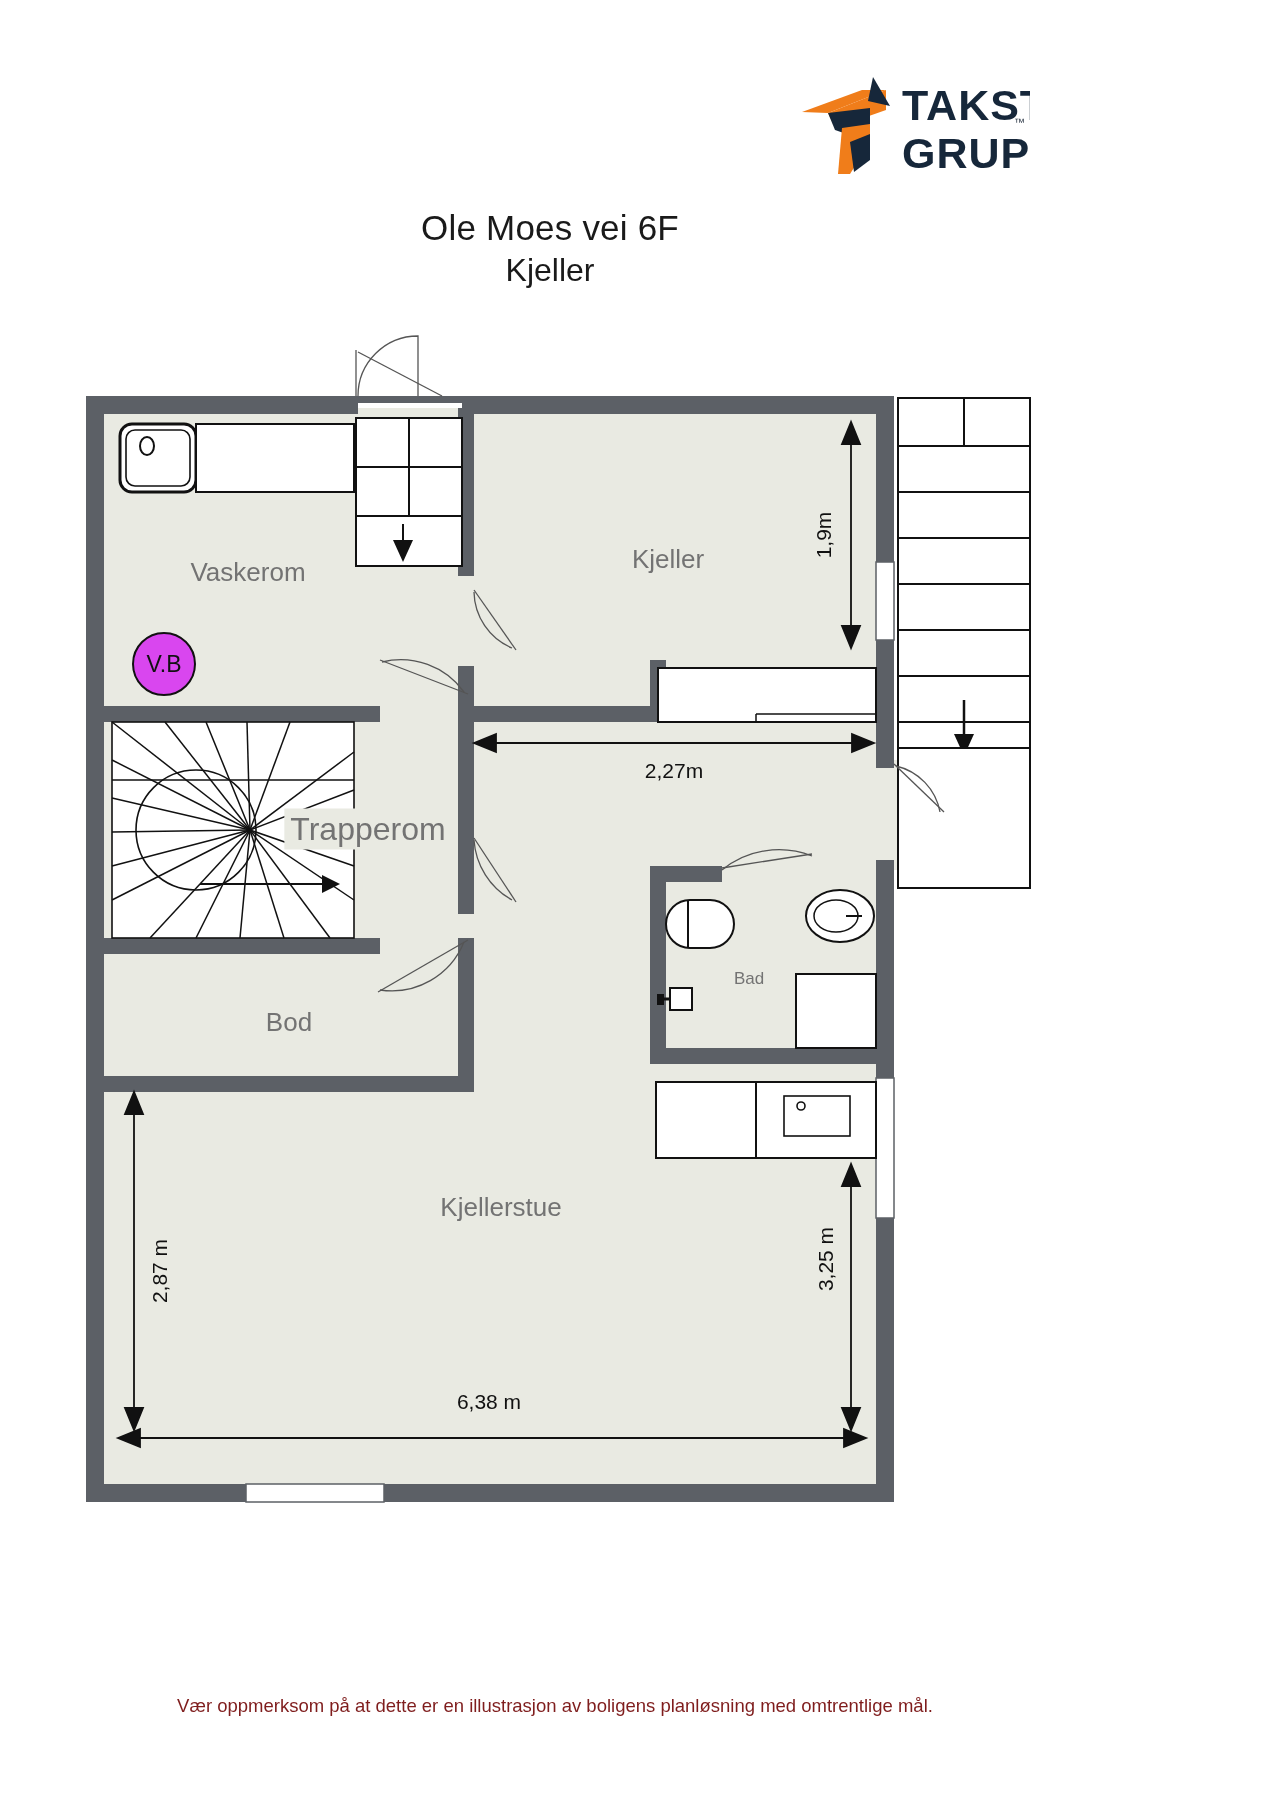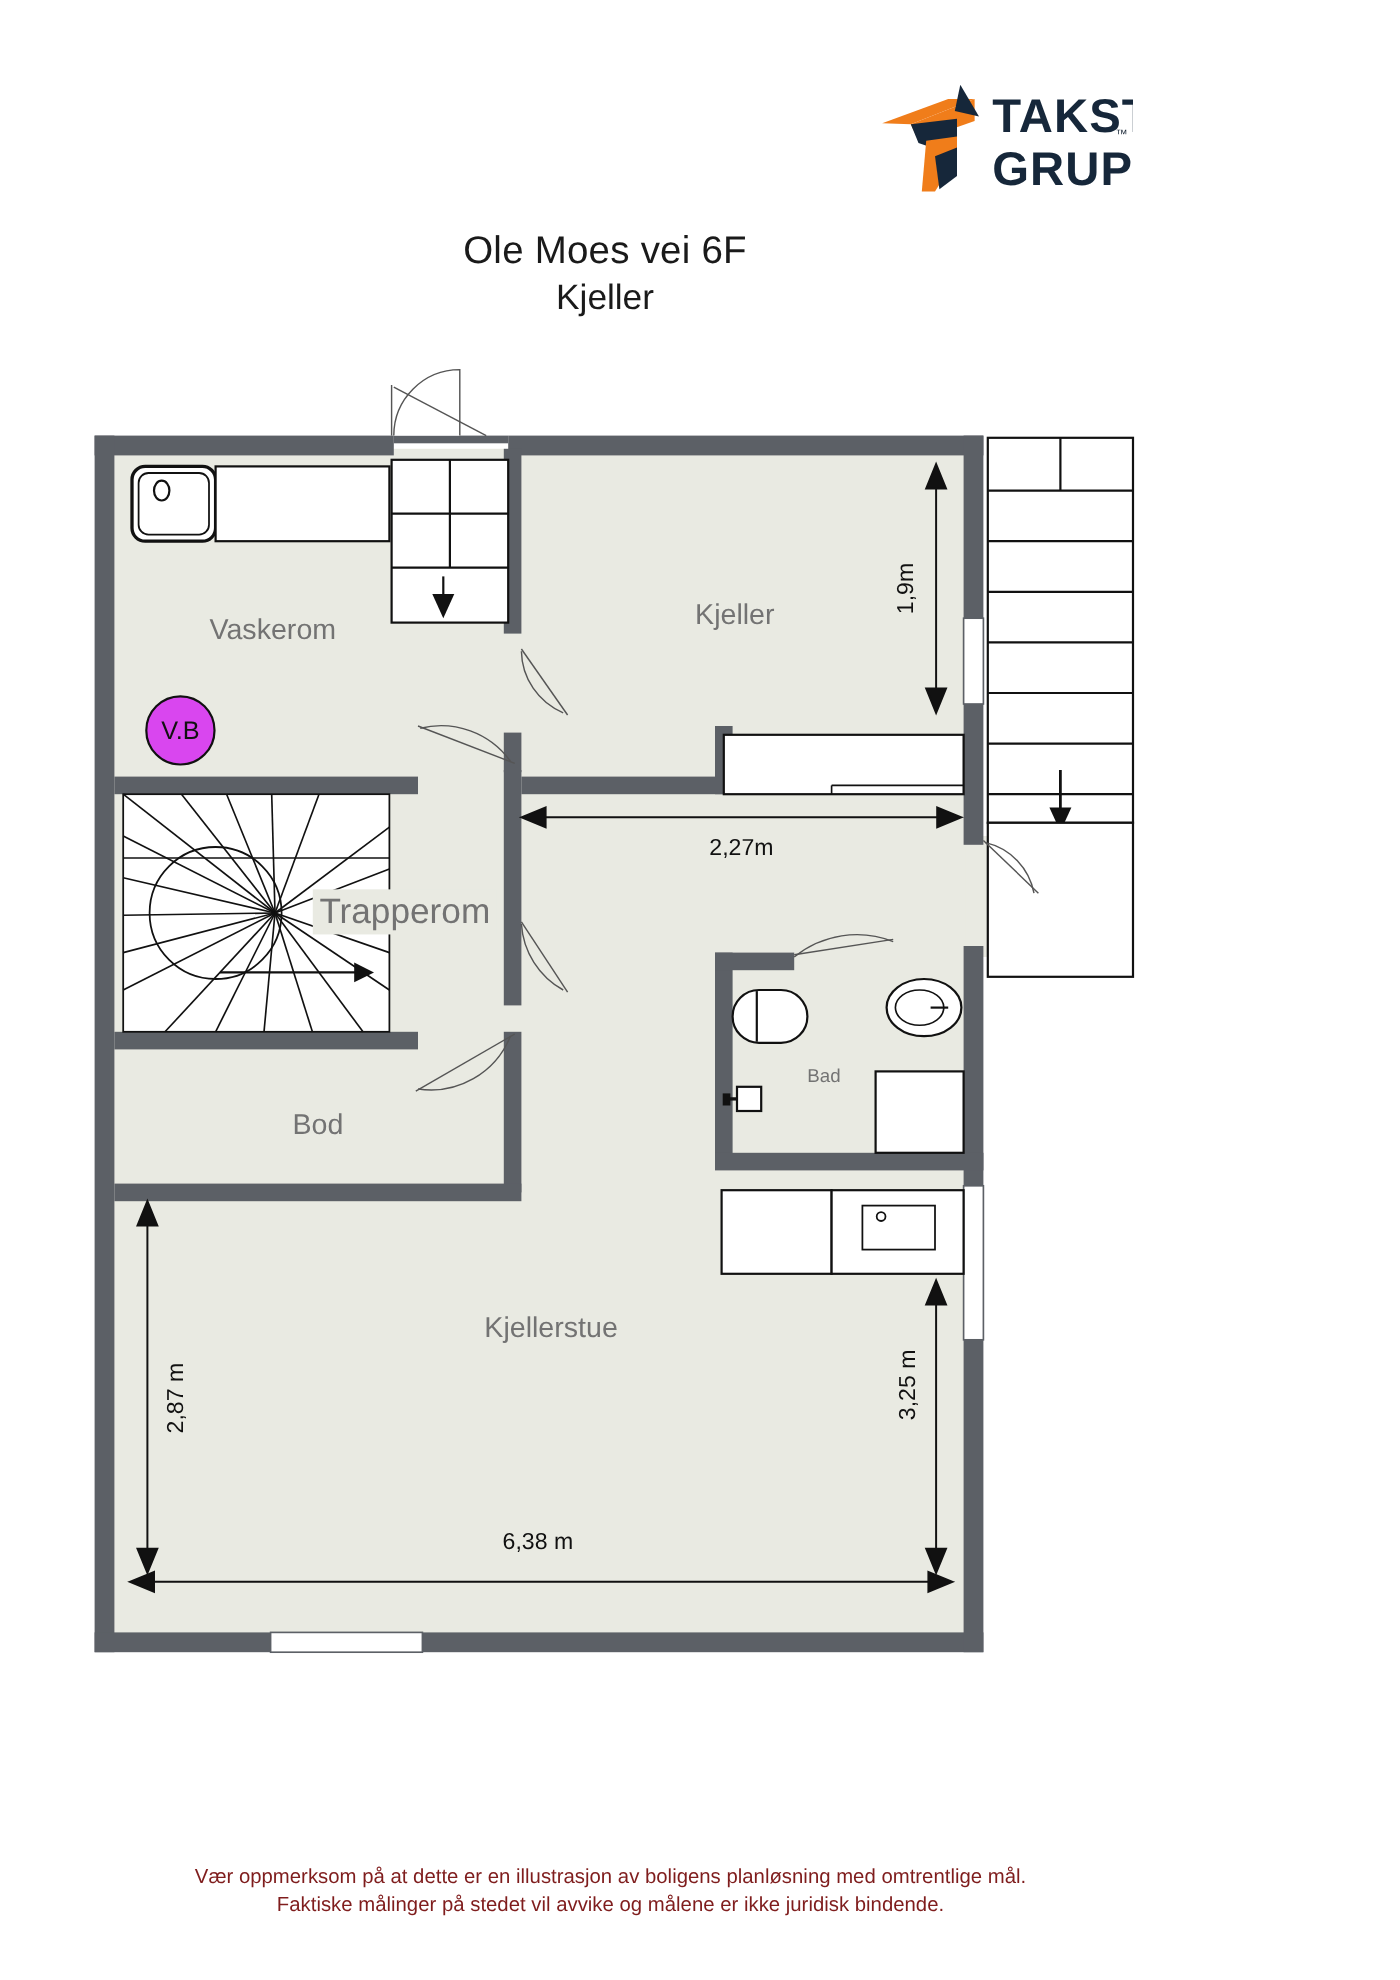--- a/index.html
+++ b/index.html
@@ -293,16 +293,15 @@
   <div class="vb-circle" style="left:132px; top:632px;">V.B</div>
 
   <div class="dim-label vert" style="left:824px; top:535px;">1,9m</div>
   <div class="dim-label" style="left:674px; top:771px;">2,27m</div>
   <div class="dim-label vert" style="left:160px; top:1271px;">2,87 m</div>
   <div class="dim-label vert" style="left:826px; top:1259px;">3,25 m</div>
   <div class="dim-label" style="left:489px; top:1402px;">6,38 m</div>
 
   <div id="footer">
     <div>Vær oppmerksom på at dette er en illustrasjon av boligens planløsning med omtrentlige mål.</div>
-    <div>Faktiske målinger på stedet vil avvike og målene er ikke juridisk bindende.</div>
   </div>
 
 </div>
 
 </body></html>

